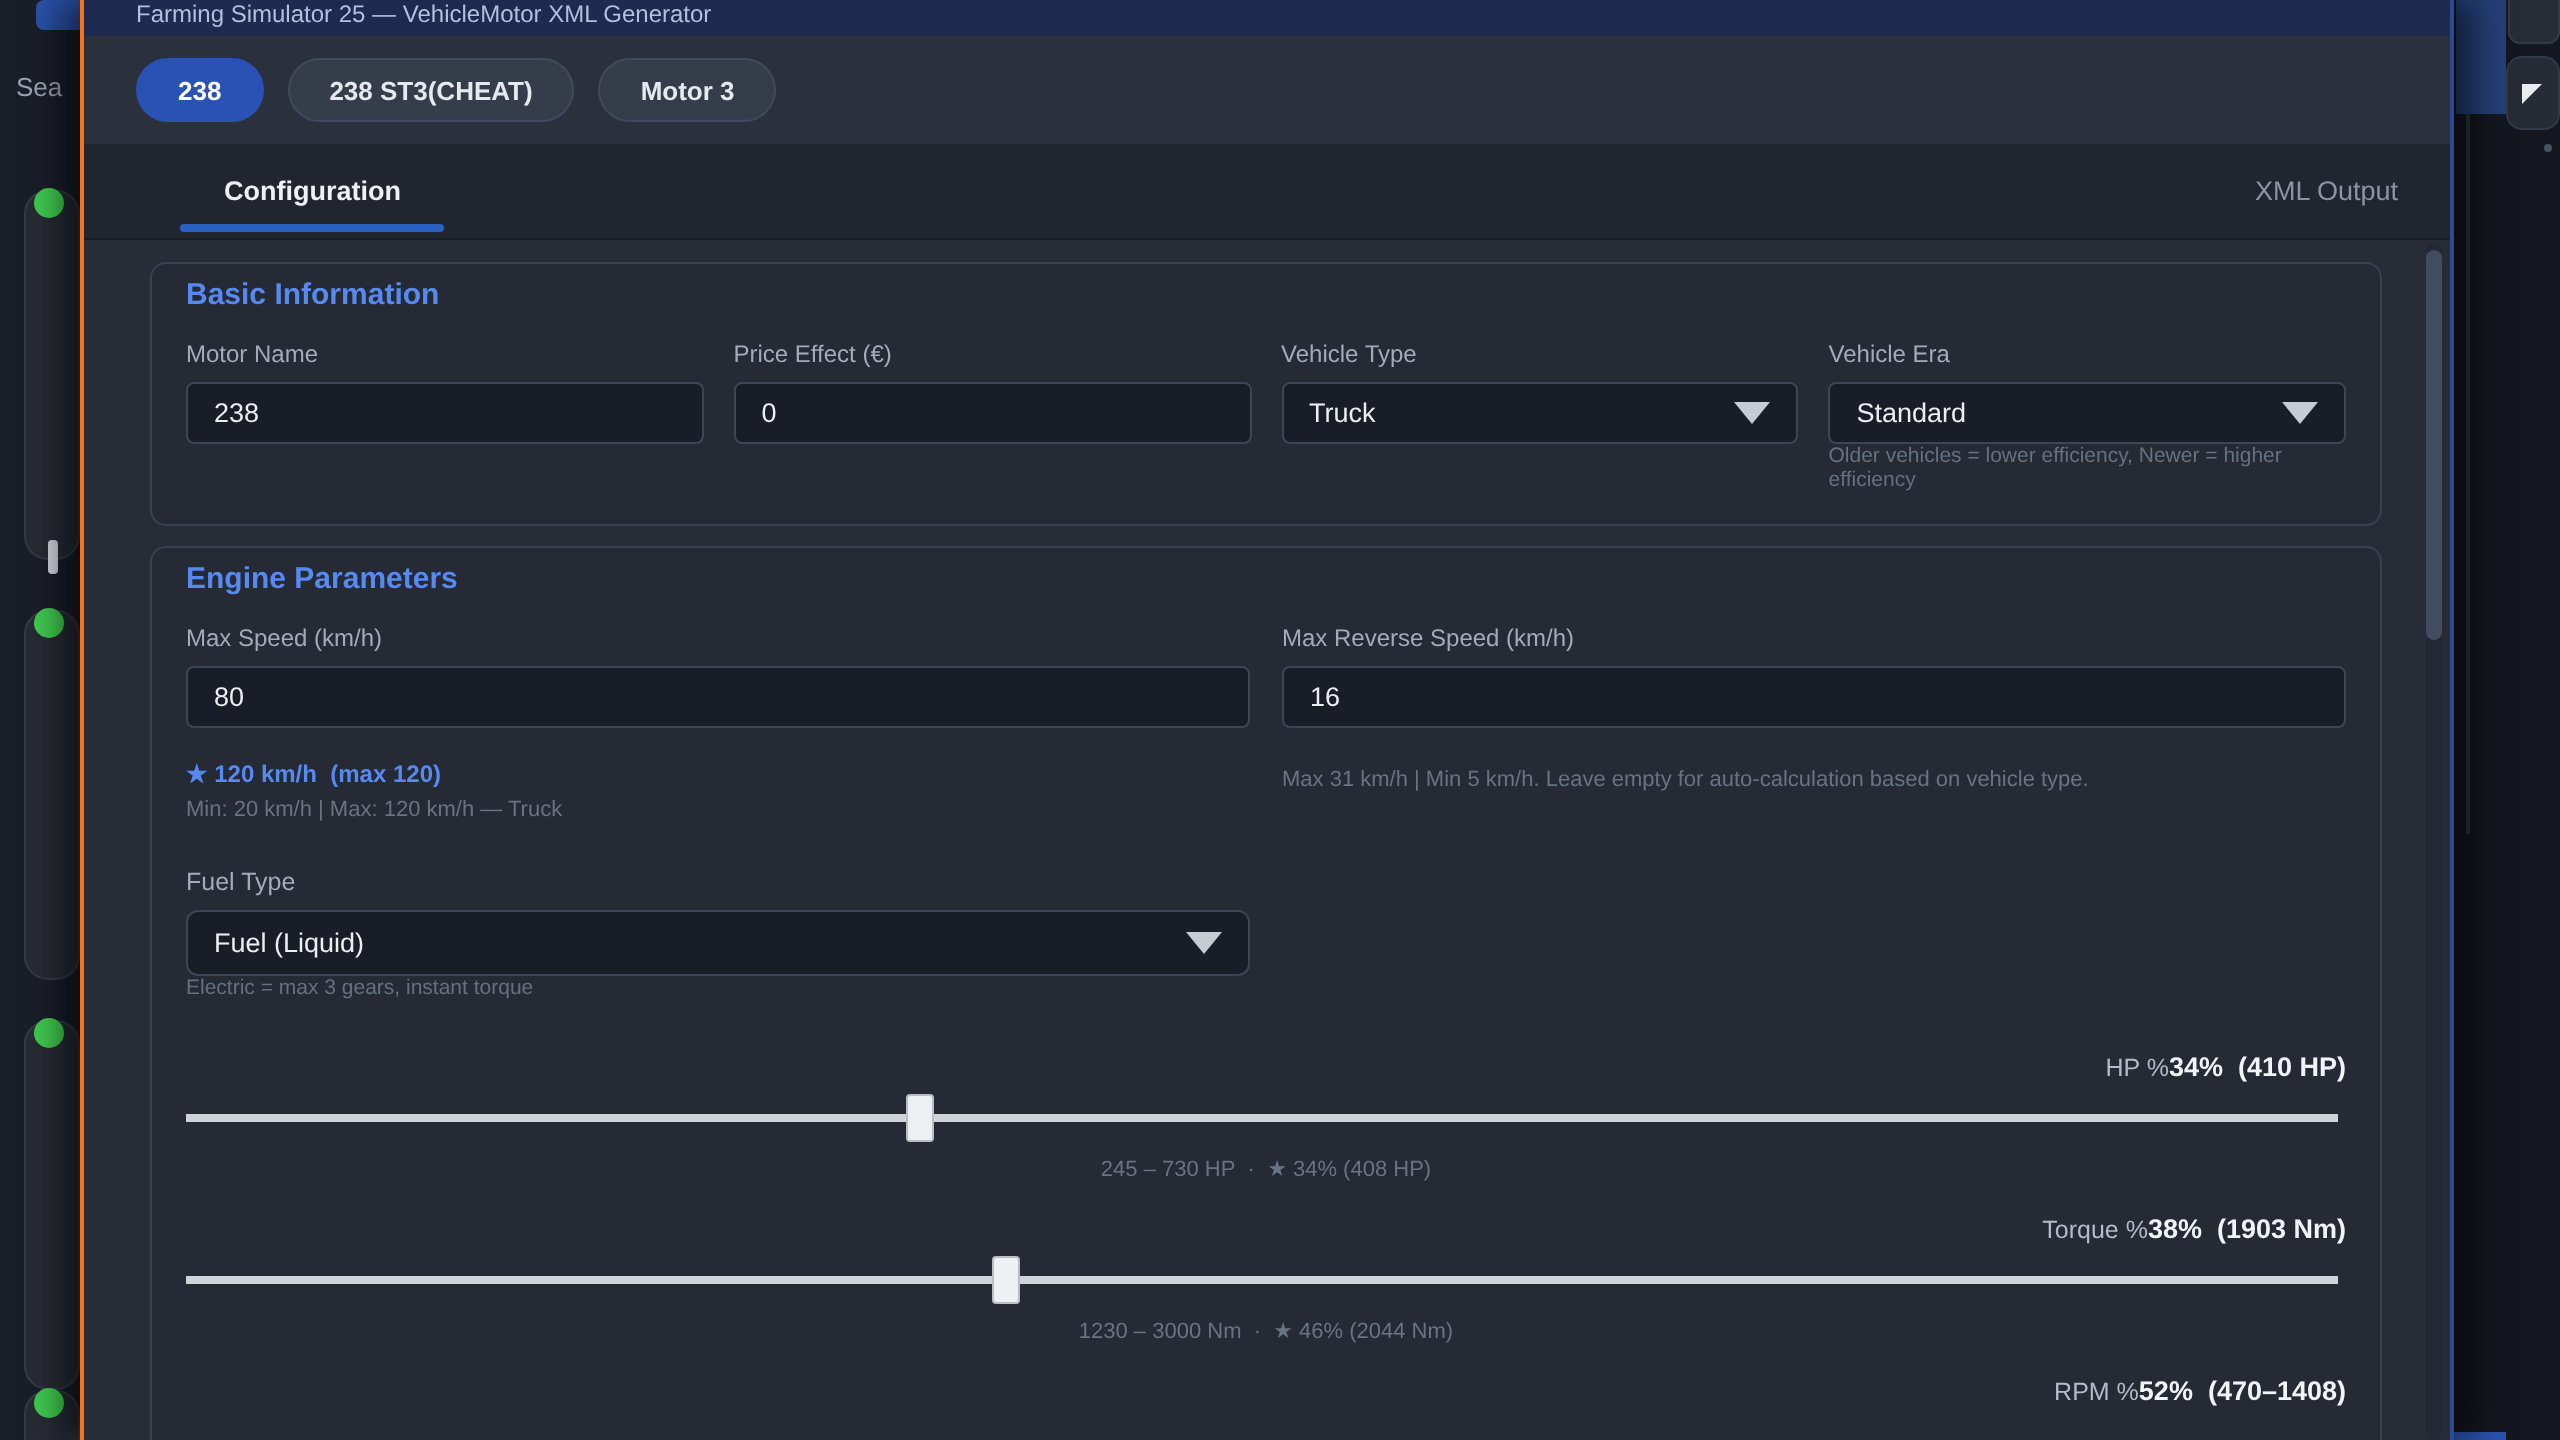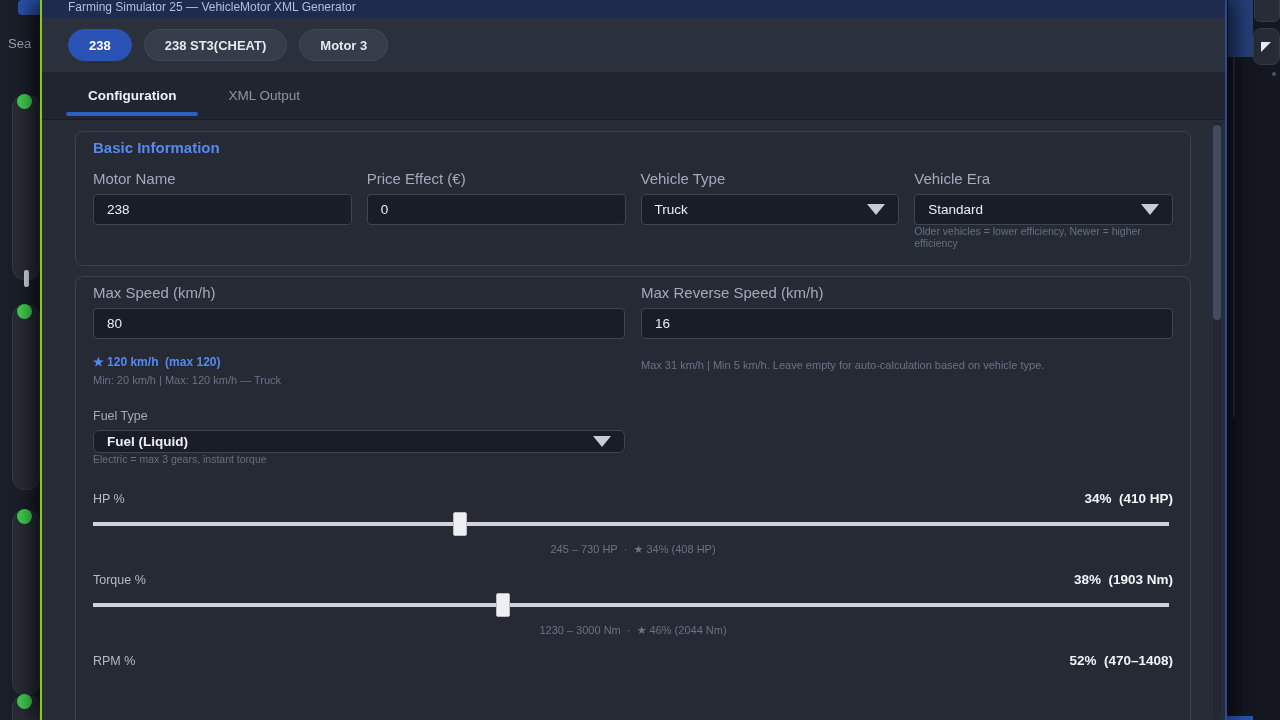--- a/index.html
+++ b/index.html
@@ -21,61 +21,61 @@
   .br-btn1 { position:absolute; left:27px; top:-8px; width:26px; height:30px; border-radius:6px; background:#272c37; border:1px solid #343b48; }
   .br-btn2 { position:absolute; left:26px; top:28px; width:27px; height:37px; border-radius:8px; background:#262b35; border:1px solid #333a47; }
   .br-cursor { position:absolute; left:7px; top:13px; width:0; height:0;
                border-top:10px solid #e9ebf0; border-right:10px solid transparent; }
   .br-vline { position:absolute; left:6px; top:57px; width:2px; height:360px; background:#2a303d; }
   .br-dot { position:absolute; left:45px; top:72px; width:4px; height:4px; border-radius:2px; background:#4a5262; }
   .br-bottombar { position:absolute; left:0; top:716px; width:26px; height:4px; background:#2b52ad; }
 
   
   .app-window { position:absolute; left:40px; top:0; width:1187px; height:720px;
-                background:#272c37; border-left:2px solid #84cc16; border-right:2px solid #2c4b94;
+                background:#272c37; border-left:2px solid #f97316; border-right:2px solid #2c4b94;
                 box-shadow:-10px 0 16px rgba(0,0,0,.5), 10px 0 16px rgba(0,0,0,.5); }
   .titlebar { height:18px; background:#1e2b4f; overflow:hidden; padding-left:26px; }
   .titlebar span { display:block; font-size:12px; line-height:21px; margin-top:-3px; color:#b3bfe0; white-space:nowrap; }
 
   .pills-row { height:54px; background:#2a303c; display:flex; align-items:center; gap:12px; padding:0 0 0 26px; }
   .pill { height:32px; padding:0 20px; border-radius:16px; border:1px solid #414a5c; background:#353c4a;
           color:#e6e9ee; font-size:13px; font-weight:600; font-family:inherit; cursor:pointer; }
   .pill.active { background:#2a52b4; border-color:#2a52b4; color:#ffffff; }
 
-  .tabbar { height:48px; background:#21252f; display:flex; align-items:stretch; padding-left:20px;
-            border-bottom:1px solid #1a1d26; }
+  .tabbar { height:48px; background:#21252f; display:flex; align-items:stretch; padding-left:44px;
+            border-bottom:1px solid #1a1d26;justify-content:space-between; }
   .tab { position:relative; display:flex; align-items:center; justify-content:center;
          padding:0 26px; font-size:13.5px; color:#8b94a4; cursor:pointer; }
   .tab.active { color:#eef1f5; font-weight:700; }
   .tab .underline { position:absolute; left:4px; right:4px; bottom:3px; height:4px; border-radius:3px; background:#2a62c4; }
 
   .content { position:relative; height:600px; padding:11px 34px 0 33px; background:#272c37; }
 
   .card { background:#252a35; border:1px solid #3a4151; border-radius:8px; padding:7px 17px 16px 17px; }
   .card h2 { font-size:15px; font-weight:700; color:#578af0; margin-bottom:14px; }
   .card2 { margin-top:10px; border-bottom:none; border-radius:8px 8px 0 0; padding-bottom:40px; }
 
   .grid4 { display:grid; grid-template-columns:repeat(4,1fr); column-gap:15px; }
   .grid2 { display:grid; grid-template-columns:1fr 1fr; column-gap:16px; }
-  .field label { display:block; font-size:15px; color:#a3abba; margin-bottom:7px; }
+  .field label { display:block; font-size:12px; color:#a3abba; margin-bottom:7px; }
   .input, .select { height:31px; background:#191d27; border:1px solid #3e4555; border-radius:4px;
                     display:flex; align-items:center; padding:0 13px; font-size:13.5px; color:#eceef2; }
   .select { justify-content:space-between; cursor:pointer; }
   .arrow { width:0; height:0; border-left:9px solid transparent; border-right:9px solid transparent;
            border-top:11px solid #c6cbd4; }
   .note { font-size:10.5px; color:#66707f; }
   .suggestion { font-size:12px; font-weight:700; color:#578af0; margin-top:16px; cursor:pointer; }
   .range-note { font-size:11px; color:#6a7384; margin-top:5px; }
   .rev-note { font-size:11px; color:#6a7384; margin-top:20px; }
   .fuel label { display:block; font-size:12.5px; color:#a3abba; margin-top:23px; margin-bottom:7px; }
-  .fuel .select { height:23px; border-radius:6px;font-weight:bold; }
+  .fuel .select { height:33px; border-radius:6px; }
 
   .sliders { margin-top:26px; }
   .slider-row { margin-bottom:16px; }
-  .slider-head { display:flex; justify-content:space-between; align-items:baseline; }
+  .slider-head { display:flex; justify-content:flex-end; align-items:baseline; }
   .slider-head .s-label { font-size:12.5px; color:#b4bbc8; }
   .slider-head .s-value { font-size:13.5px; font-weight:700; color:#f2f4f8; }
   .slider { position:relative; height:24px; margin-top:6px; cursor:pointer; }
   .slider .track { position:absolute; left:0; right:4px; top:10px; height:4px; background:#d0d4da; }
   .slider .thumb { position:absolute; top:0; width:14px; height:24px; background:#edeff2;
                    border:1px solid #b9bdc4; border-radius:2px; cursor:grab; }
   .slider-note { font-size:11px; color:#6a7384; margin-top:7px;text-align:center; }
 
   .dlg-scrollbar { position:absolute; top:122px; bottom:0; right:4px; width:8px; background:#232834; border-radius:4px; }
   .dlg-thumb { position:absolute; top:3px; left:0; width:8px; height:195px; background:#434b5e; border-radius:4px; }
@@ -165,20 +165,21 @@
           <div class="select">
             <span>Standard</span>
             <span class="arrow"></span>
           </div>
           <div class="note">Older vehicles = lower efficiency, Newer = higher efficiency</div>
         </div>
       </div>
     </section>
 
     <section class="card card2">
+      <h2>Engine Parameters</h2>
       <div class="grid2">
         <div>
           <div class="field">
             <label>Max Speed (km/h)</label>
             <div class="input">
               <span>80</span>
             </div>
           </div>
           <div class="suggestion">★ 120 km/h&nbsp;&nbsp;(max 120)</div>
           <div class="range-note">Min: 20 km/h | Max: 120 km/h — Truck</div>

